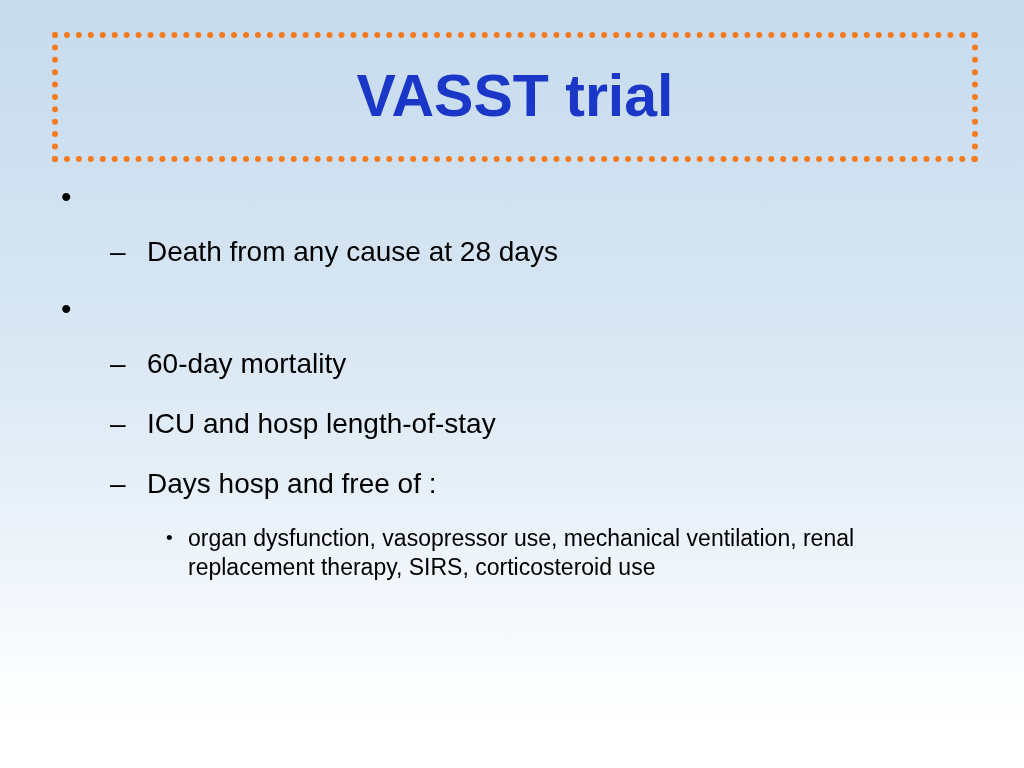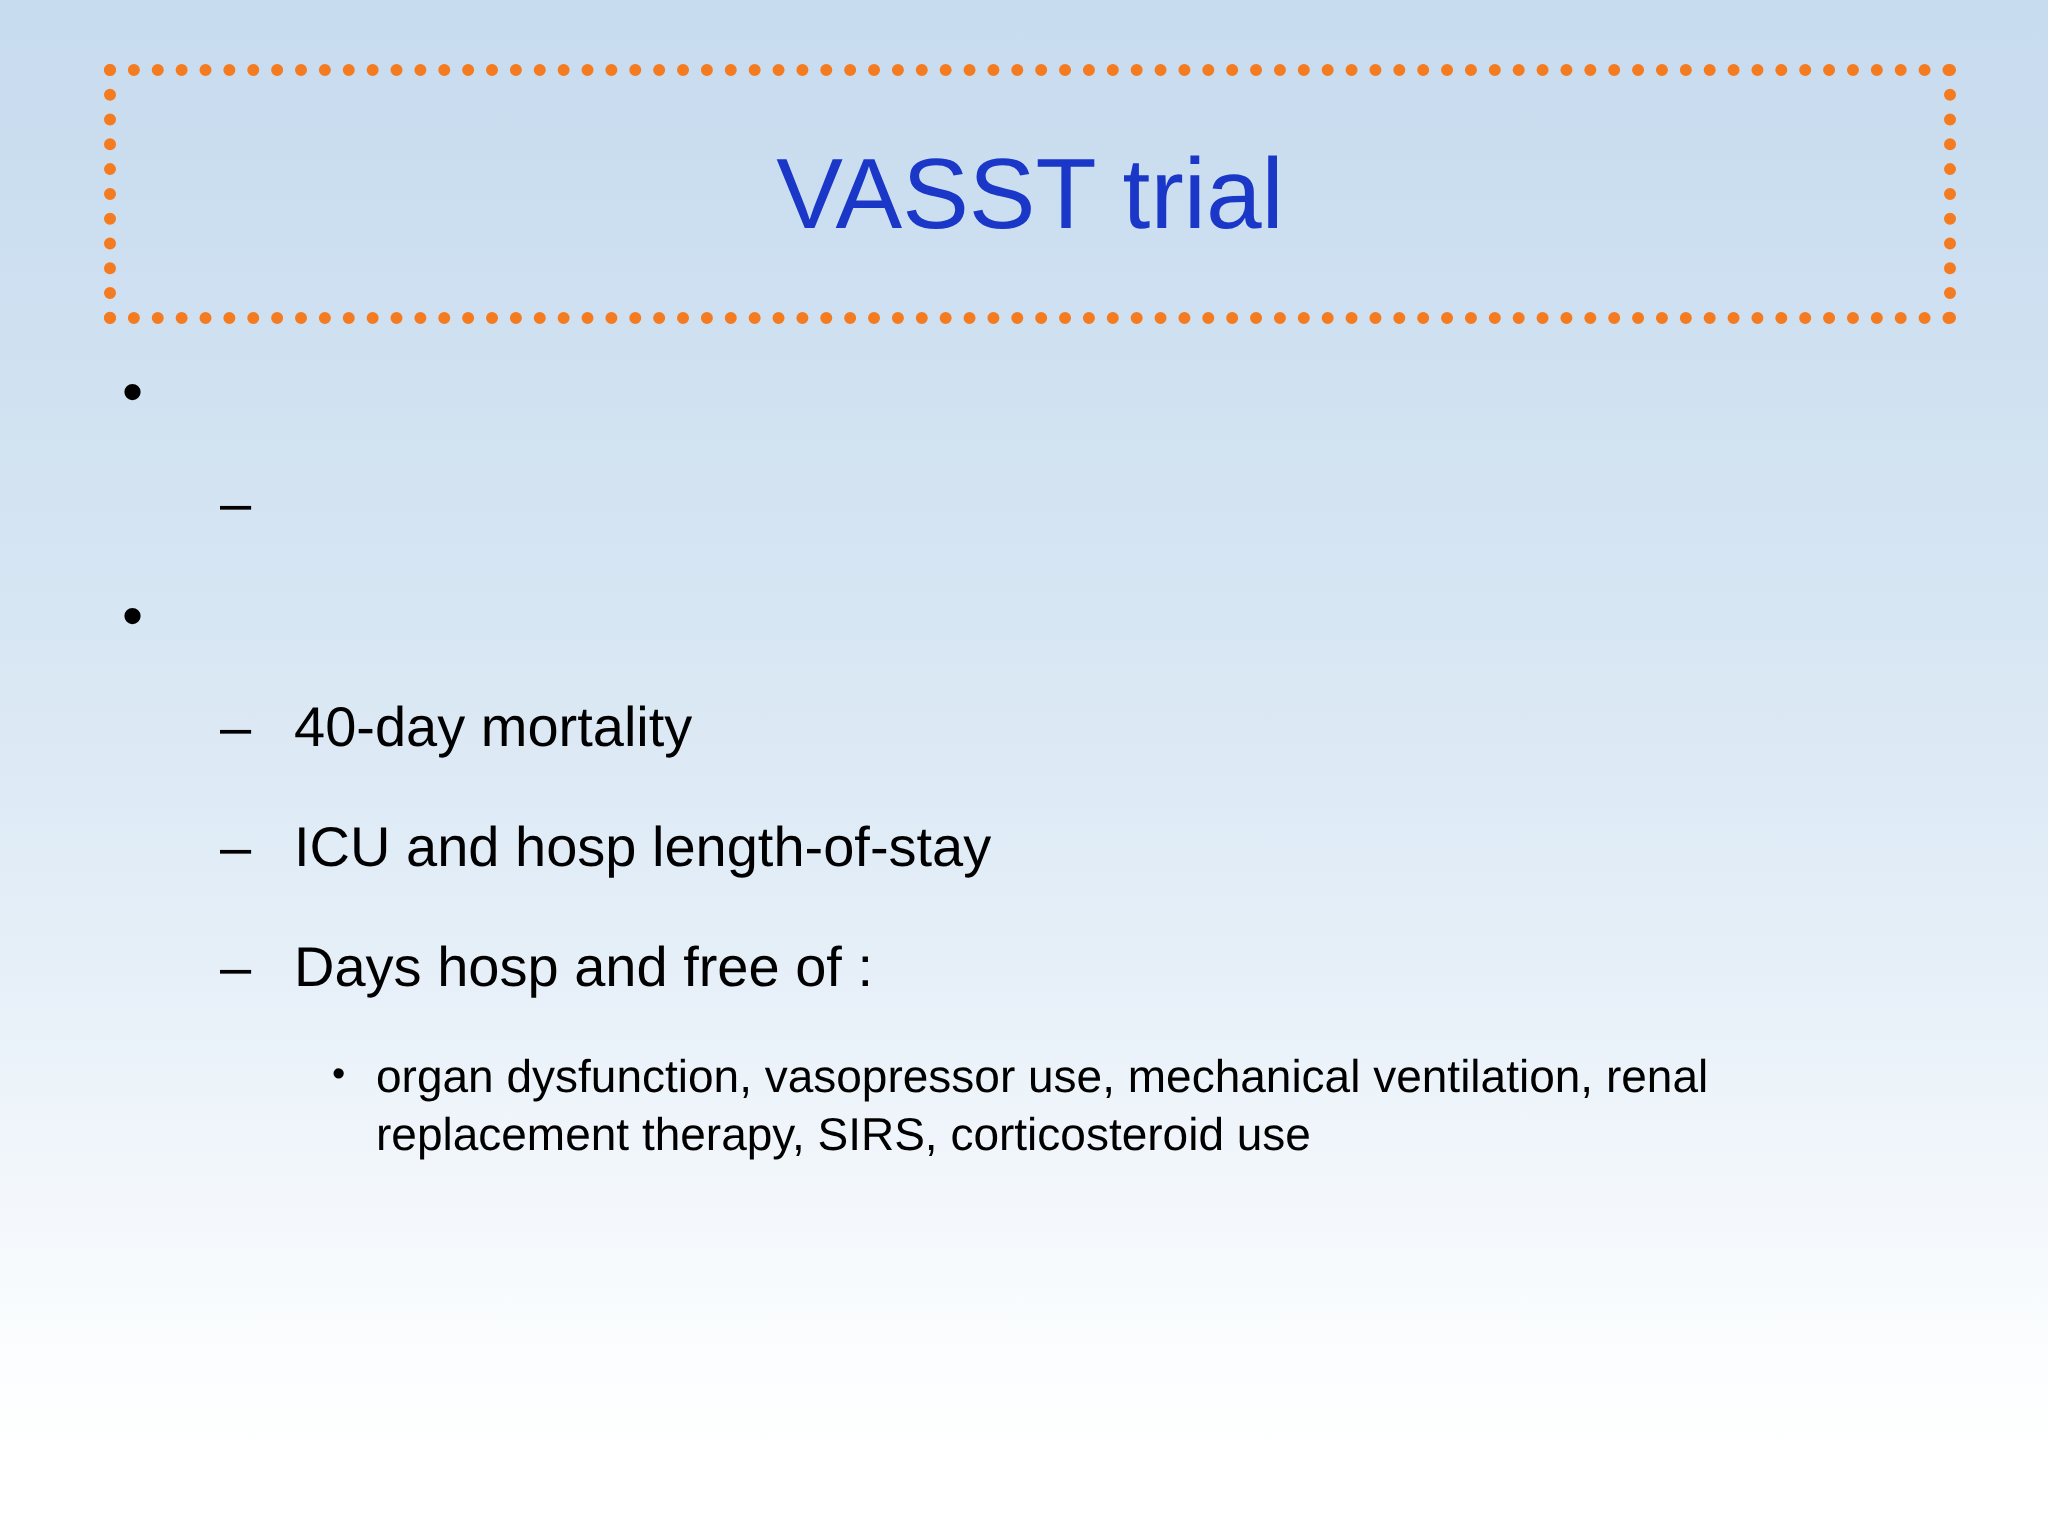--- a/index.html
+++ b/index.html
@@ -37,22 +37,22 @@
     top: 32px;
     width: 926px;
     height: 130px;
     box-sizing: border-box;
     border: 6px dotted #F47B20;
     display: flex;
     align-items: center;
     justify-content: center;
   }
   #title-text {
-    font-size: 50px;
-    font-weight: normal;
+    font-size: 59px;
+    font-weight: bold;
     color: #1A37C8;
     letter-spacing: 0px;
     line-height: 1.05;
     white-space: nowrap;
   }
 
   
   #body {
     position: absolute;
     left: 0px;
@@ -133,29 +133,30 @@
   </div>
 
   <div id="body">
 
     <div class="lvl1">
       <span class="marker">•</span>
     </div>
 
     <div class="lvl2 sp-after-1">
       <span class="marker">–</span>
+      <span>Death from any cause at 28 days</span>
     </div>
 
     <div class="lvl1">
       <span class="marker">•</span>
     </div>
 
     <div class="lvl2 sp-after-2">
       <span class="marker">–</span>
-      <span>40-day mortality</span>
+      <span>60-day mortality</span>
     </div>
 
     <div class="lvl2 sp-after-2">
       <span class="marker">–</span>
       <span>ICU and hosp length-of-stay</span>
     </div>
 
     <div class="lvl2">
       <span class="marker">–</span>
       <span>Days hosp and free of :</span>

